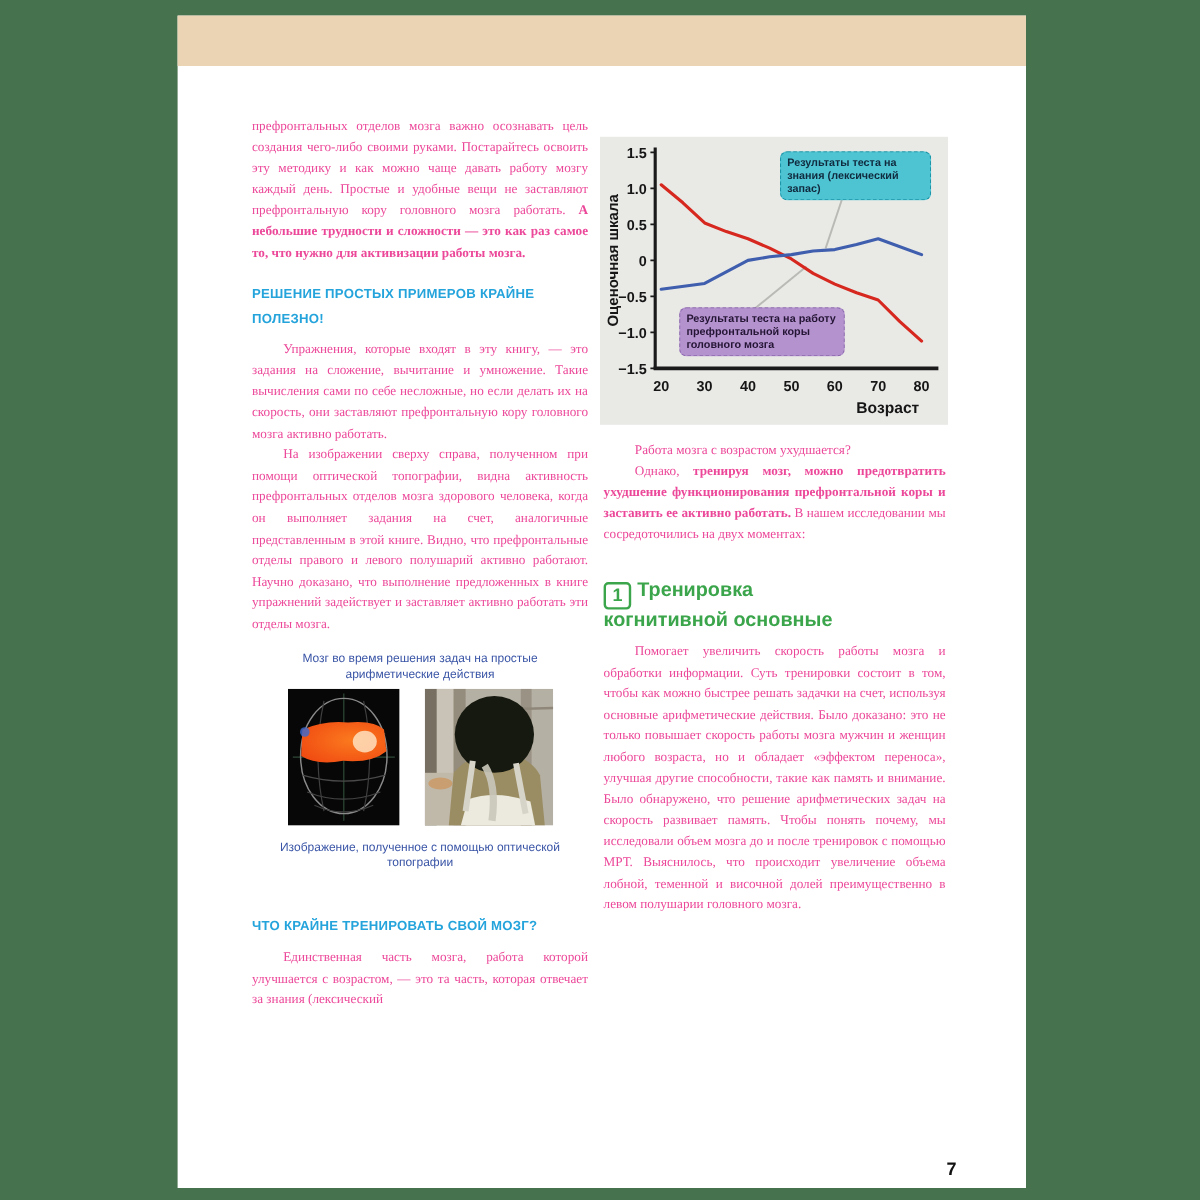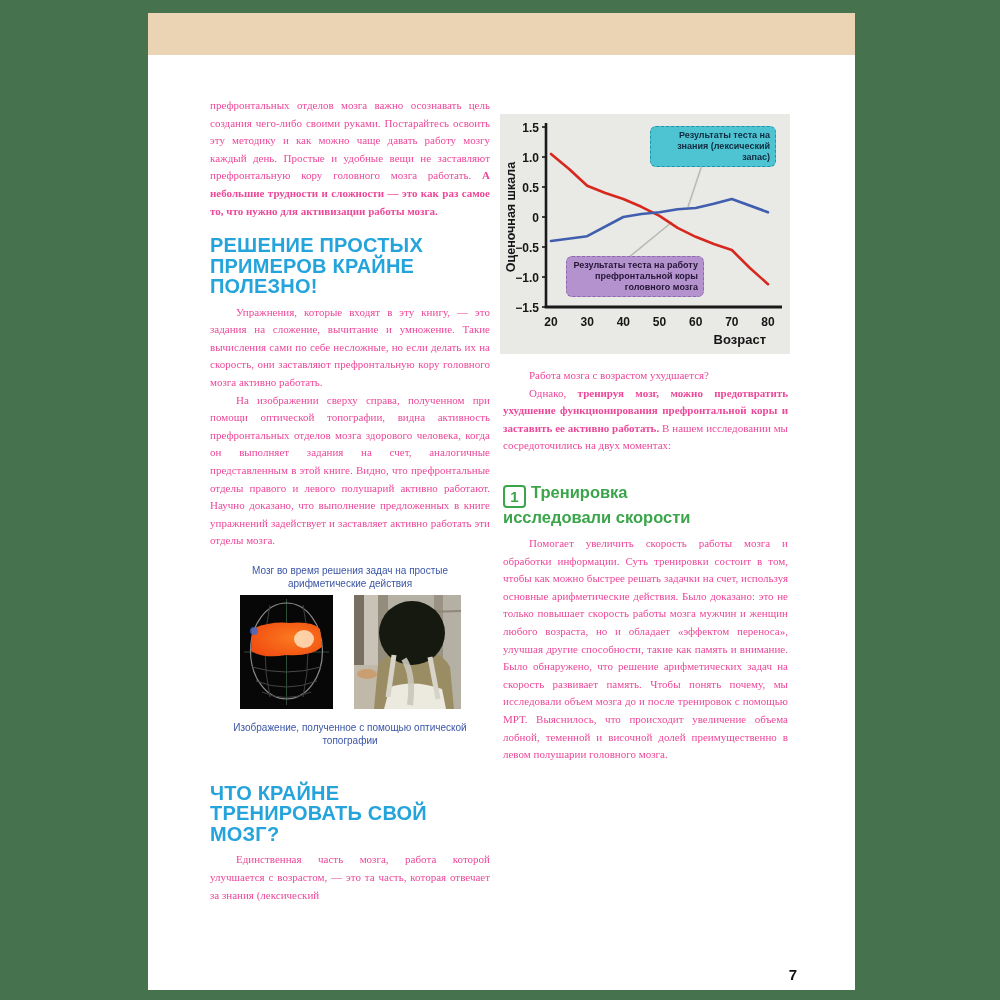--- a/index.html
+++ b/index.html
@@ -20,21 +20,21 @@
   .col-left{width:280px;}
   .col-right{width:285px;margin-left:13px;}
   p.body{
     margin:0;text-align:justify;
     font-size:11px;line-height:17.6px;color:#ec4899;
   }
   p.body.indent{text-indent:26px;}
   .b{font-weight:bold;}
   h2.blue{
     font-family:"Liberation Sans",sans-serif;font-weight:bold;
-    font-size:20px;line-height:20.5px;color:#25A4DC;
+    font-size:11px;line-height:20.5px;color:#25A4DC;
     margin:15px 0 7px 0;letter-spacing:.2px;
   }
   h2.blue.second{margin-top:36px;}
   .fig-caption{
     font-family:"Liberation Sans",sans-serif;font-weight:normal;
     font-size:10px;line-height:13px;color:#3A55A6;text-align:center;
     margin:14px 6px 5px 6px;
   }
   .fig-caption.bottom{margin:12px 0 0 0;}
   .fig-row{display:flex;justify-content:center;gap:21px;}
@@ -53,21 +53,20 @@
     transform:rotate(-90deg);
     font:bold 12.5px "Liberation Sans",sans-serif;color:#161616;text-align:center;
   }
   .xlab{
     position:absolute;right:24px;top:218px;
     font:bold 13px "Liberation Sans",sans-serif;color:#161616;
   }
   .callout{
     position:absolute;border-radius:6px;padding:3px 5px;
     font:bold 9px/11px "Liberation Sans",sans-serif;
-    text-align:right;
   }
   .callout.cyan{
     left:150px;top:12px;width:114px;
     background:#4EC3D2;border:1px dashed #1B96A8;color:#102A3E;
   }
   .callout.purple{
     left:66px;top:142px;width:126px;
     background:#B392CE;border:1px dashed #8D68AE;color:#251535;
   }
   
@@ -188,20 +187,20 @@
         <div class="xlab">Возраст</div>
         <div class="callout cyan">Результаты теста на знания (лексический запас)</div>
         <div class="callout purple">Результаты теста на работу префронтальной коры головного мозга</div>
       </div>
 
       <p class="body indent">Работа мозга с возрастом ухудшается?</p>
       <p class="body indent"><span>Однако, </span><span class="b">тренируя мозг, можно предотвратить ухудшение функционирования префронтальной коры и заставить ее активно работать.</span><span> В нашем исследовании мы сосредоточились на двух моментах:</span></p>
 
       <div class="section-head"><span class="num-box">
             <span>1</span>
-          </span><span>Тренировка исследовали скорости</span></div>
+          </span><span>Тренировка когнитивной основные</span></div>
 
       <p class="body indent">Помогает увеличить скорость работы мозга и обработки информации. Суть тренировки состоит в том, чтобы как можно быстрее решать задачки на счет, используя основные арифметические действия. Было доказано: это не только повышает скорость работы мозга мужчин и женщин любого возраста, но и обладает «эффектом переноса», улучшая другие способности, такие как память и внимание. Было обнаружено, что решение арифметических задач на скорость развивает память. Чтобы понять почему, мы исследовали объем мозга до и после тренировок с помощью МРТ. Выяснилось, что происходит увеличение объема лобной, теменной и височной долей преимущественно в левом полушарии головного мозга.</p>
     </div>
   </div>
 
   <div class="page-num">7</div>
 </div>
 
 </body></html>

